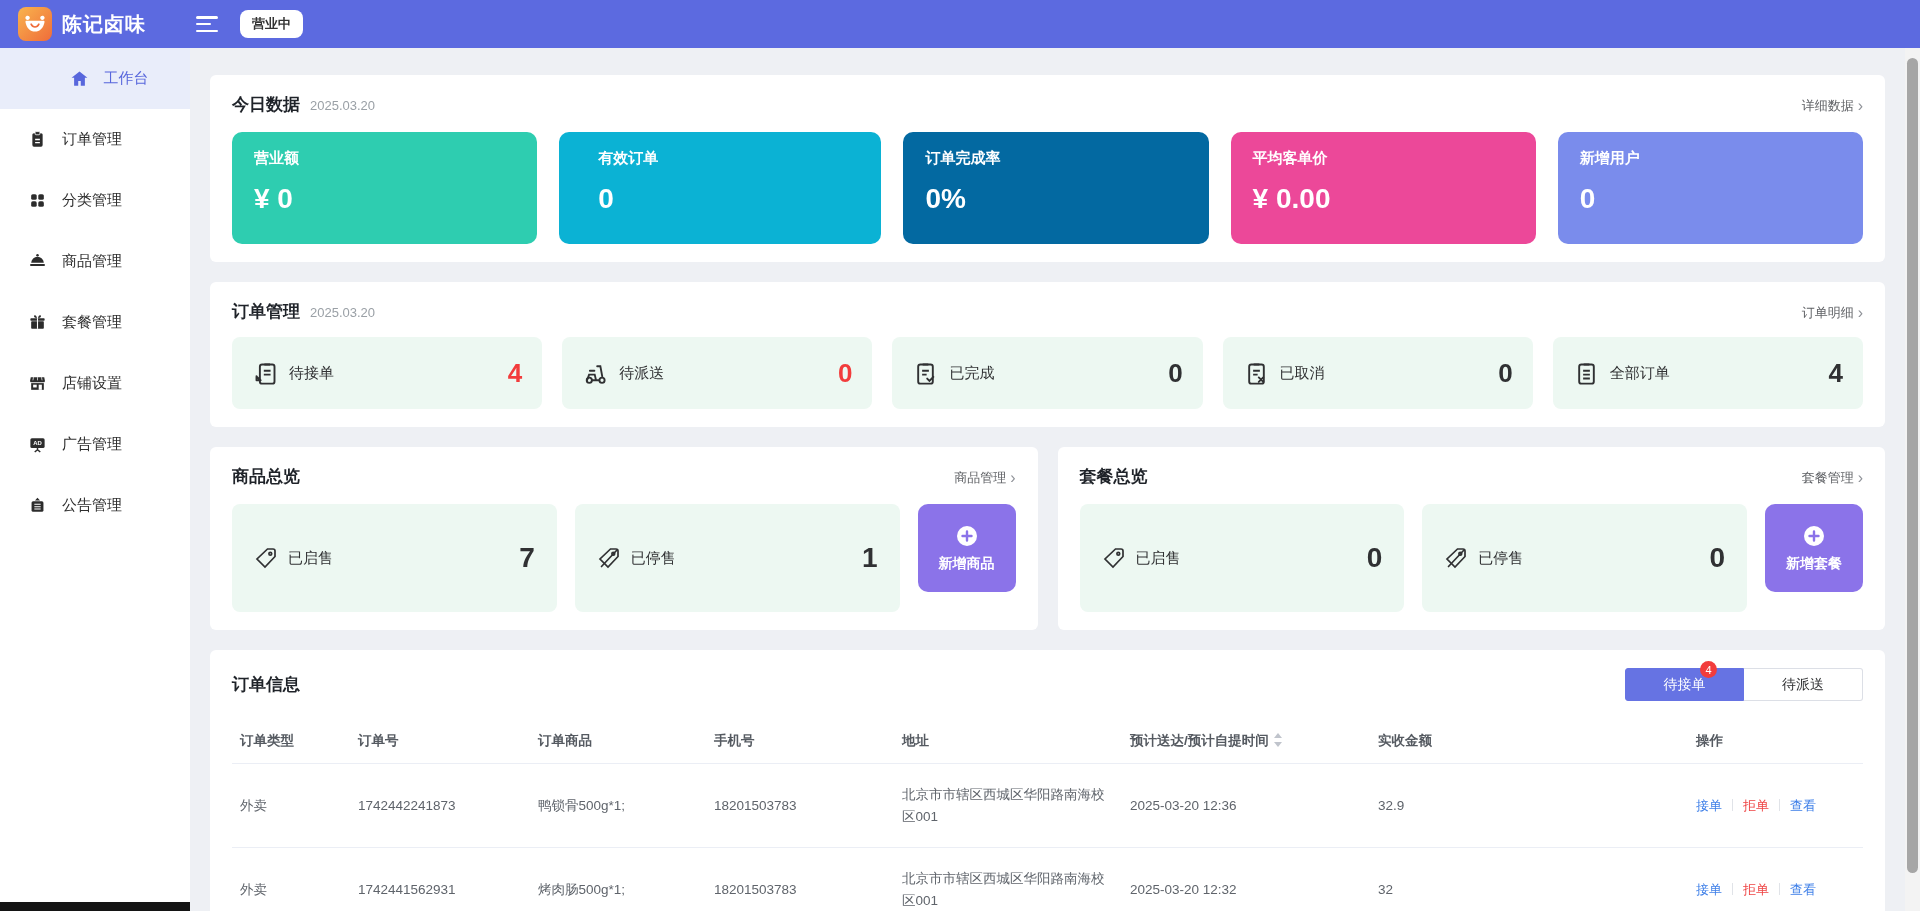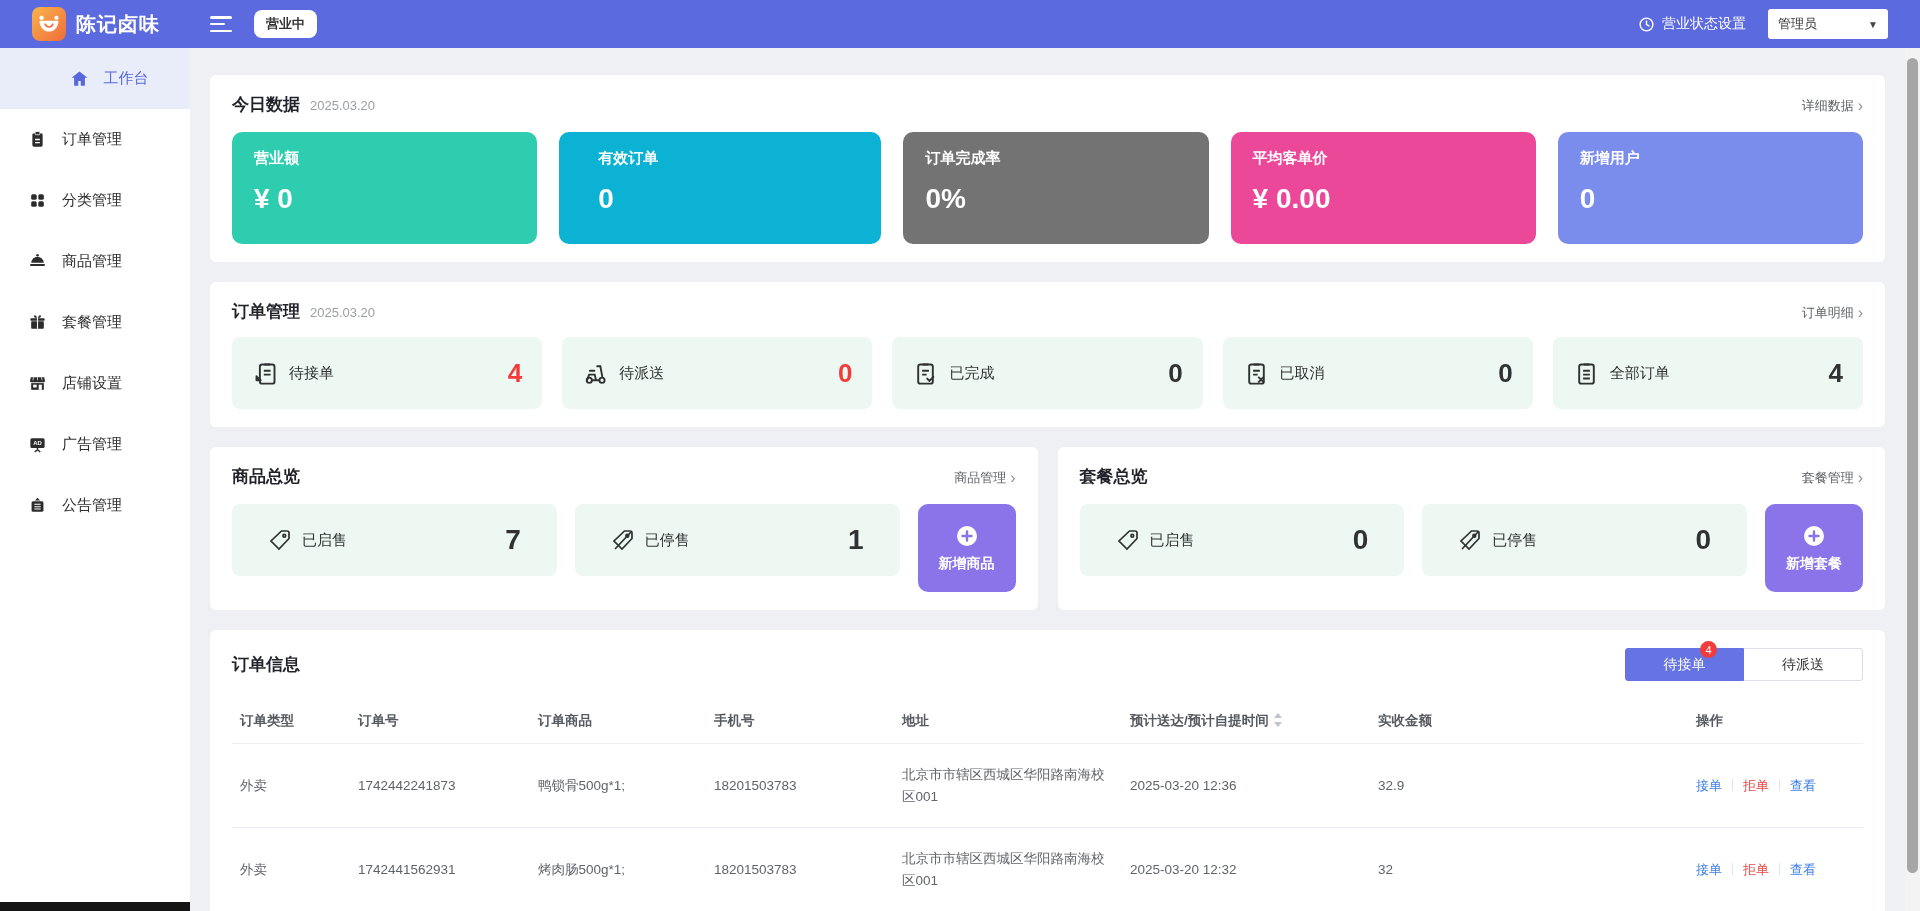--- a/index.html
+++ b/index.html
@@ -1,21 +1,21 @@
 <!DOCTYPE html>
 <html><head>
 <meta charset="utf-8">
 <style>
   * { margin:0; padding:0; box-sizing:border-box; }
   html,body { width:1920px; height:911px; overflow:hidden; background:#eef0f4;
     font-family:"Liberation Sans","DejaVu Sans",sans-serif; color:#303133; }
 
   
   .navbar { position:absolute; top:0; left:0; width:1920px; height:48px;
-    background:#5c6ae0; display:flex; align-items:center; padding:0 32px; z-index:30; }
+    background:#5c6ae0; display:flex; align-items:center; padding:0 18px; z-index:30; }
   .brand { display:flex; align-items:center; gap:10px; }
   .logo { width:34px; height:34px; border-radius:8px;
     background:linear-gradient(135deg,#f9b44d,#ef6c3a); display:flex; align-items:center; justify-content:center; }
   .brand-title { color:#fff; font-size:20px; font-weight:bold; letter-spacing:1px; }
   .hamburger { margin-left:50px; width:22px; height:16px; display:flex; flex-direction:column; justify-content:space-between; cursor:pointer; }
   .hamburger span { height:2.5px; background:#fff; border-radius:2px; }
   .hamburger span:nth-child(1){width:22px} .hamburger span:nth-child(2){width:15px} .hamburger span:nth-child(3){width:22px}
   .open-badge { margin-left:22px; background:#fff; color:#333; font-size:13px;
     padding:5px 12px; border-radius:8px; font-weight:bold; }
   .nav-right { margin-left:auto; display:flex; align-items:center; gap:22px; }
@@ -57,21 +57,21 @@
   .om-stat { flex:1; height:72px; background:#edf8f2; border-radius:8px; display:flex; align-items:center; padding:0 20px; cursor:pointer; }
   .om-stat svg { width:27px; height:27px; }
   .om-stat .lbl { font-size:15px; color:#303133; margin-left:10px; }
   .om-stat .val { margin-left:auto; font-size:26px; font-weight:bold; color:#303133; }
   .om-stat .val.red { color:#f23c3c; }
 
   
   .panels { display:flex; gap:20px; margin-top:20px; }
   .panel { flex:1; }
   .pv-row { display:flex; gap:18px; margin-top:16px; }
-  .pv-stat { flex:1; height:72px; background:#edf8f2; border-radius:8px; display:flex; align-items:center; padding:0 36px; }
+  .pv-stat { flex:1; height:108px; background:#edf8f2; border-radius:8px; display:flex; align-items:center; padding:0 22px; }
   .pv-stat svg { width:24px; height:24px; }
   .pv-stat .lbl { font-size:15px; margin-left:10px; }
   .pv-stat .val { margin-left:auto; font-size:28px; font-weight:bold; }
   .add-btn { width:98px; height:88px; background:#8b73e9; border-radius:10px; border:none; cursor:pointer;
     color:#fff; display:flex; flex-direction:column; align-items:center; justify-content:center; gap:7px;
     font-size:14px; font-weight:bold; font-family:inherit; }
 
   
   .oi-card { margin-top:20px; min-height:420px; }
   .oi-head { display:flex; align-items:center; }
@@ -103,35 +103,20 @@
       </svg>
     </div>
     <div class="brand-title">陈记卤味</div>
   </div>
   <div class="hamburger">
       <span></span>
       <span></span>
       <span></span>
     </div>
   <div class="open-badge">营业中</div>
-  <div class="nav-right">
-    <div class="biz-status">
-      <span style="display:flex">
-        <svg viewBox="0 0 24 24" width="17" height="17" fill="none" stroke="#fff" stroke-width="2">
-          <circle cx="12" cy="12" r="9"></circle>
-            <path d="M12 7v5l3.5 2" stroke-linecap="round"></path>
-        </svg>
-      </span>
-      <span>营业状态设置</span>
-    </div>
-    <div class="role-select">
-      <span>管理员</span>
-      <span class="role-caret">▼</span>
-    </div>
-  </div>
 </div>
 
 <div class="sidebar">
   <div class="side-item active">
     <svg viewBox="0 0 24 24">
         <path fill="#5867dc" d="M12 3l10 8.2h-3.2V21h-5.2v-6h-3.2v6H5.2v-9.8H2z"></path>
       </svg>
     <span>工作台</span>
   </div>
   <div class="side-item">
@@ -214,21 +199,21 @@
     </div>
     <div class="today-cards">
       <div class="tcard" style="background: rgb(46, 205, 176);">
         <div class="lbl">营业额</div>
         <div class="val">¥ 0</div>
       </div>
       <div class="tcard" style="background: rgb(11, 178, 212); padding-left: 39px;">
         <div class="lbl">有效订单</div>
         <div class="val">0</div>
       </div>
-      <div class="tcard" style="background: #737373;">
+      <div class="tcard" style="background: #0369a1;">
         <div class="lbl">订单完成率</div>
         <div class="val">0%</div>
       </div>
       <div class="tcard" style="background: #ec4899;">
         <div class="lbl">平均客单价</div>
         <div class="val">¥ 0.00</div>
       </div>
       <div class="tcard" style="background: rgb(122, 140, 236);">
         <div class="lbl">新增用户</div>
         <div class="val">0</div>

